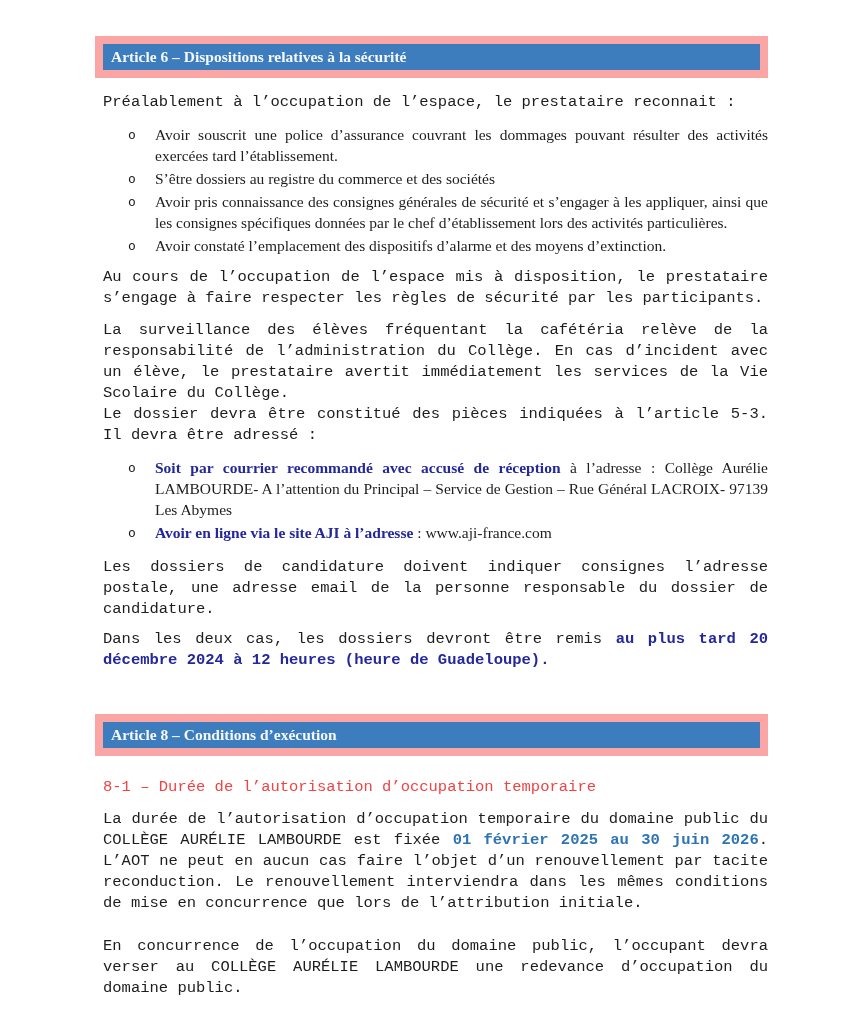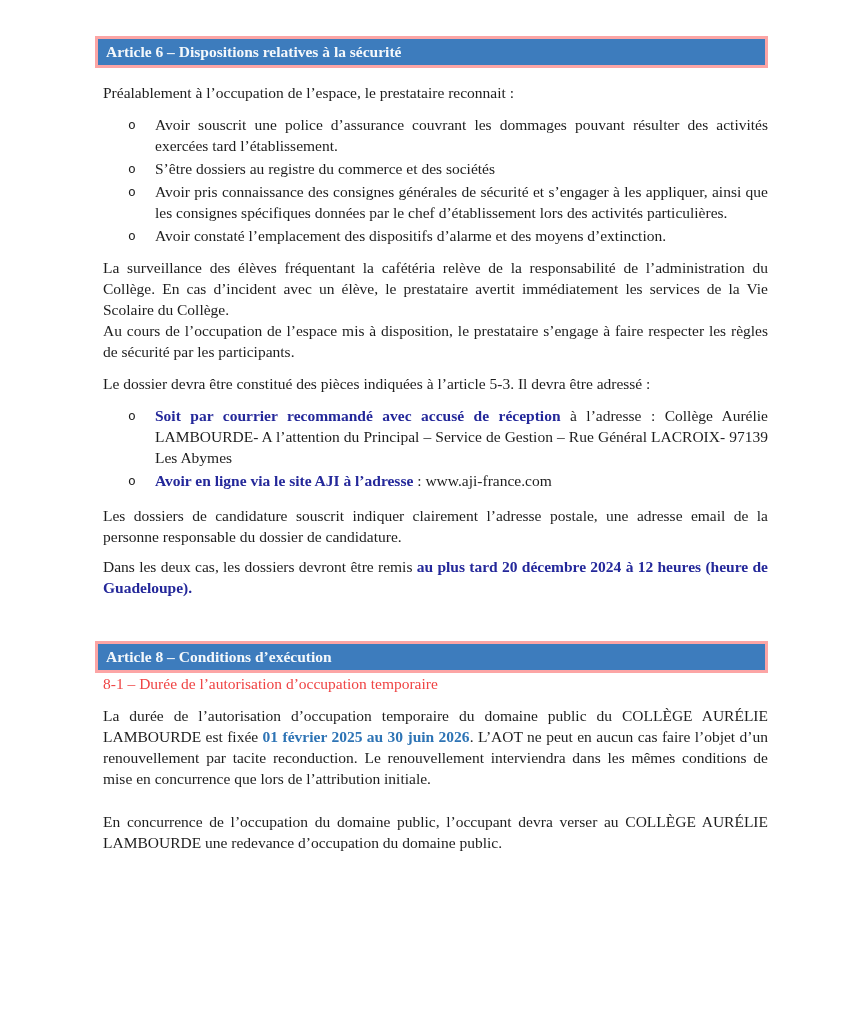--- a/index.html
+++ b/index.html
@@ -11,28 +11,28 @@
     padding: 36px 95px 0 95px;
     background: #ffffff;
     font-family: "Liberation Serif", "DejaVu Serif", serif;
     font-size: 15.5px;
     line-height: 21px;
     color: #1d1d1d;
     overflow: hidden;
   }
   .bar {
     background: #3d7cbd;
-    border: 3px solid #fca5a5;
+    border: 8px solid #fca5a5;
     color: #f4f8fb;
     font-weight: 700;
     font-size: 15.5px;
     padding: 2px 8px 3px 8px;
   }
   .body-block { margin-left: 8px; }
-  .para { margin: 0; text-align: justify; }
+  .para { margin: 0; text-align: justify; font-family: Liberation Mono, monospace; }
   .bullets { margin: 0; }
   .bullet { display: flex; margin-bottom: 2px; }
   .bullet .marker {
     flex: none;
     width: 27px;
     margin-left: 25px;
     font-family: "DejaVu Sans Mono", monospace;
     font-size: 13px;
     line-height: 21px;
     color: #1d1d1d;
@@ -44,21 +44,21 @@
 
   
   .bar-a6 { margin-bottom: 14px; }
   .a6-intro { margin-bottom: 11px; }
   .a6-bullets { margin-bottom: 11px; }
   .a6-p1 { margin-bottom: 11px; }
   .bar-a7 { margin-top: 38px; margin-bottom: 22px; }
   .a7-intro { margin-bottom: 11px; }
   .a7-bullets { margin-bottom: 14px; }
   .a7-p1 { margin-bottom: 9px; }
-  .bar-a8 { margin-top: 43px; }
+  .bar-a8 { margin-top: 43px; margin-bottom: 21px; }
   .a8-sub1 { margin-bottom: 11px; }
   .a8-p1 { margin-bottom: 22px; }
   .a8-sub2 { margin-bottom: 10px; }
 </style>
 </head>
 <body>
 
 <div class="page">
 
   <section>
@@ -76,39 +76,39 @@
         </div>
         <div class="bullet">
           <span class="marker">o</span>
           <div class="btext">Avoir pris connaissance des consignes générales de sécurité et s’engager à les appliquer, ainsi que les consignes spécifiques données par le chef d’établissement lors des activités particulières.</div>
         </div>
         <div class="bullet">
           <span class="marker">o</span>
           <div class="btext">Avoir constaté l’emplacement des dispositifs d’alarme et des moyens d’extinction.</div>
         </div>
       </div>
+      <p class="para a6-p1">Au cours de l’occupation de l’espace mis à disposition, le prestataire s’engage à faire respecter les règles de sécurité par les participants.</p>
       <p class="para">La surveillance des élèves fréquentant la cafétéria relève de la responsabilité de l’administration du Collège. En cas d’incident avec un élève, le prestataire avertit immédiatement les services de la Vie Scolaire du Collège.</p>
-      <p class="para a6-p1">Au cours de l’occupation de l’espace mis à disposition, le prestataire s’engage à faire respecter les règles de sécurité par les participants.</p>
     </div>
   </section>
 
   <section>
     <div class="body-block">
       <p class="para a7-intro">Le dossier devra être constitué des pièces indiquées à l’article 5-3. Il devra être adressé :</p>
       <div class="bullets a7-bullets">
         <div class="bullet">
           <span class="marker">o</span>
           <div class="btext"><span class="bold-navy">Soit par courrier recommandé avec accusé de réception</span><span> à l’adresse : Collège Aurélie LAMBOURDE- A l’attention du Principal – Service de Gestion – Rue Général LACROIX- 97139 Les Abymes</span></div>
         </div>
         <div class="bullet">
           <span class="marker">o</span>
           <div class="btext"><span class="bold-navy">Avoir en ligne via le site AJI à l’adresse</span><span> : www.aji-france.com</span></div>
         </div>
       </div>
-      <p class="para a7-p1">Les dossiers de candidature souscrit indiquer clairement l’adresse postale, une adresse email de la personne responsable du dossier de candidature.</p>
+      <p class="para a7-p1">Les dossiers de candidature doivent indiquer consignes l’adresse postale, une adresse email de la personne responsable du dossier de candidature.</p>
       <p class="para"><span>Dans les deux cas, les dossiers devront être remis </span><span class="bold-navy">au plus tard 20 décembre 2024 à 12 heures (heure de Guadeloupe).</span></p>
     </div>
   </section>
 
   <section>
     <div class="bar bar-a8">Article 8 – Conditions d’exécution</div>
     <div class="body-block">
       <p class="para subhead a8-sub1">8-1 – Durée de l’autorisation d’occupation temporaire</p>
       <p class="para a8-p1"><span>La durée de l’autorisation d’occupation temporaire du domaine public du COLLÈGE AURÉLIE LAMBOURDE est fixée </span><span class="bold-steel">01 février 2025 au 30 juin 2026</span><span>. L’AOT ne peut en aucun cas faire l’objet d’un renouvellement par tacite reconduction. Le renouvellement interviendra dans les mêmes conditions de mise en concurrence que lors de l’attribution initiale.</span></p>
       <p class="para">En concurrence de l’occupation du domaine public, l’occupant devra verser au COLLÈGE AURÉLIE LAMBOURDE une redevance d’occupation du domaine public.</p>

